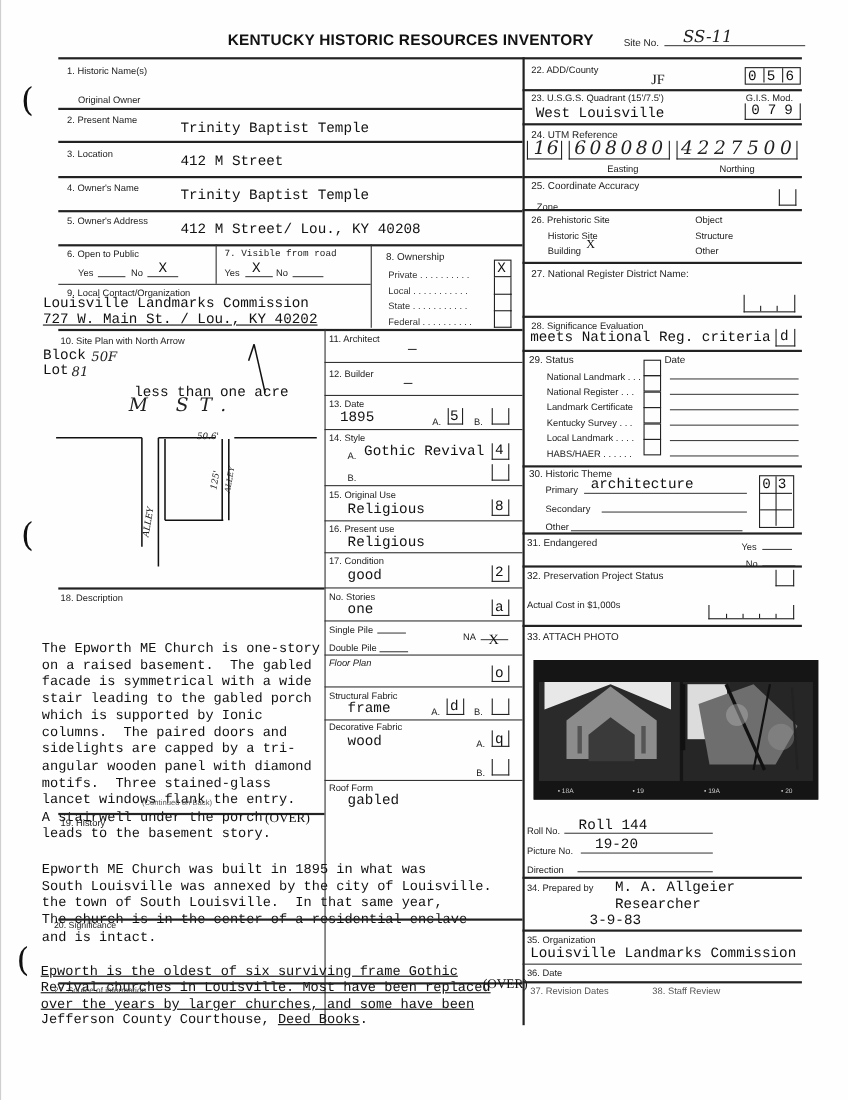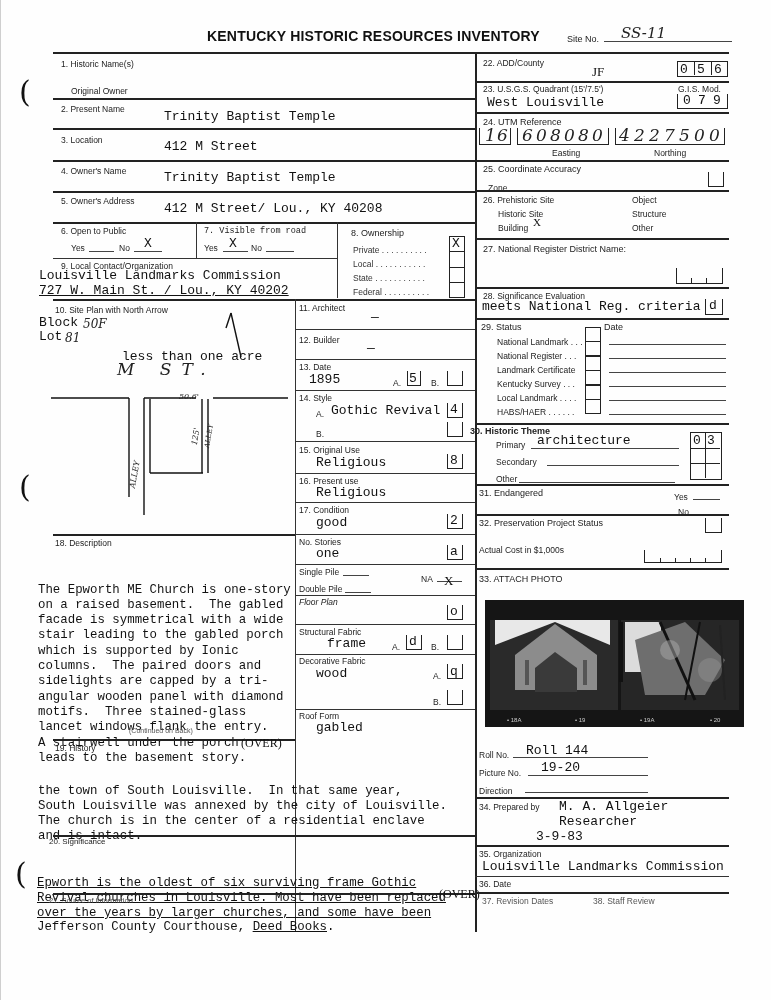--- a/index.html
+++ b/index.html
@@ -126,21 +126,21 @@
   <div class="abs lbl" style="left:54px;top:538px;">18. Description</div>
   <div class="abs para" style="left:37px;top:552px;">
     <div>The Epworth ME Church is one-story</div><div>on a raised basement.  The gabled</div><div>facade is symmetrical with a wide</div><div>stair leading to the gabled porch</div><div>which is supported by Ionic</div><div>columns.  The paired doors and</div><div>sidelights are capped by a tri-</div><div>angular wooden panel with diamond</div><div>motifs.  Three stained-glass</div><div>lancet windows flank the entry.</div><div>A stairwell under the porch</div><div>leads to the basement story.</div>
   </div>
   <div class="abs lbl" style="left:128px;top:727px;font-size:7px;color:#555;">(Continued on Back)</div>
   <div class="hl" style="left:52px;top:739px;width:242px;"></div>
   <div class="abs typ" style="left:240px;top:736px;font-family:'Liberation Serif',serif;font-size:12px;">(OVER)</div>
 
   <div class="abs lbl" style="left:54px;top:743px;">19. History</div>
   <div class="abs para" style="left:37px;top:753px;">
-    <div>the town of South Louisville.  In that same year,</div><div>South Louisville was annexed by the city of Louisville.</div><div>The church is in the center of a residential enclave</div><div>and is intact.</div>
+    <div>Epworth ME Church was built in 1895 in what was</div><div>South Louisville was annexed by the city of Louisville.</div><div>the town of South Louisville.  In that same year,</div><div>The church is in the center of a residential enclave</div><div>and is intact.</div>
   </div>
   <div class="hl" style="left:52px;top:835px;width:422px;"></div>
 
   <div class="abs lbl" style="left:48px;top:837px;font-size:8px;">20. Significance</div>
   <div class="abs para" style="left:36px;top:845px;">
     <div class="under">Epworth is the oldest of six surviving frame Gothic</div><div class="under">Revival churches in Louisville. Most have been replaced</div><div class="under">over the years by larger churches, and some have been</div>
   </div>
   <div class="hl" style="left:52px;top:893px;width:422px;"></div>
   <div class="abs typ" style="left:438px;top:887px;font-family:'Liberation Serif',serif;font-size:12px;">(OVER)</div>
 
@@ -208,21 +208,21 @@
   <div class="abs typ" style="left:443px;top:573px;font-family:'Liberation Serif',serif;">X</div>
   <div class="hl1" style="left:294px;top:595px;width:180px;"></div>
 
   <div class="abs lbl" style="left:298px;top:597px;font-style:italic;">Floor Plan</div>
   <div class="cbox" style="left:446px;top:605px;width:16px;height:15px;">
       <span class="abs digit" style="left:2px;top:-1px;">o</span>
     </div>
   <div class="hl1" style="left:294px;top:624px;width:180px;"></div>
 
   <div class="abs lbl" style="left:298px;top:627px;">Structural Fabric</div>
-  <div class="abs typ" style="left:326px;top:636px;">frame</div>
+  <div class="abs typ" style="left:315px;top:636px;">frame</div>
   <div class="abs lbl" style="left:391px;top:642px;">A.</div>
   <div class="box" style="left:405px;top:635px;width:16px;height:15px;border-top:none;">
       <span class="abs digit" style="left:2px;top:-1px;">d</span>
     </div>
   <div class="abs lbl" style="left:430px;top:642px;">B.</div>
   <div class="cbox" style="left:446px;top:635px;width:16px;height:15px;"></div>
   <div class="hl1" style="left:294px;top:654px;width:180px;"></div>
 
   <div class="abs lbl" style="left:298px;top:656px;">Decorative Fabric</div>
   <div class="abs typ" style="left:315px;top:666px;">wood</div>
@@ -326,21 +326,21 @@
   <div class="box" style="left:584px;top:385px;width:16px;height:15px;"></div>
   <div class="box" style="left:584px;top:399px;width:16px;height:15px;"></div>
   <div class="uline" style="left:608px;top:344px;width:117px;"></div>
   <div class="uline" style="left:608px;top:358px;width:117px;"></div>
   <div class="uline" style="left:608px;top:372px;width:117px;"></div>
   <div class="uline" style="left:608px;top:386px;width:117px;"></div>
   <div class="uline" style="left:608px;top:400px;width:117px;"></div>
   <div class="uline" style="left:608px;top:414px;width:117px;"></div>
   <div class="hl" style="left:474px;top:423px;width:254px;"></div>
 
-  <div class="abs lbl" style="left:469px;top:426px;font-size:9px;font-weight:bold;">30. Historic Theme</div>
+  <div class="abs lbl" style="left:480px;top:426px;font-size:9px;">30. Historic Theme</div>
   <div class="abs lbl" style="left:495px;top:440px;">Primary</div>
   <div class="abs typ" style="left:536px;top:433px;">architecture</div>
   <div class="uline" style="left:530px;top:448px;width:148px;"></div>
   <div class="abs lbl" style="left:495px;top:457px;">Secondary</div>
   <div class="uline" style="left:546px;top:465px;width:132px;"></div>
   <div class="abs lbl" style="left:495px;top:474px;">Other</div>
   <div class="uline" style="left:518px;top:482px;width:156px;"></div>
   <div class="box" style="left:689px;top:432px;width:32px;height:48px;">
     <span class="abs" style="left:14px;top:0;width:1px;height:45px;background:#222;"></span>
     <span class="abs" style="left:0;top:15px;width:29px;height:1px;background:#222;"></span>

